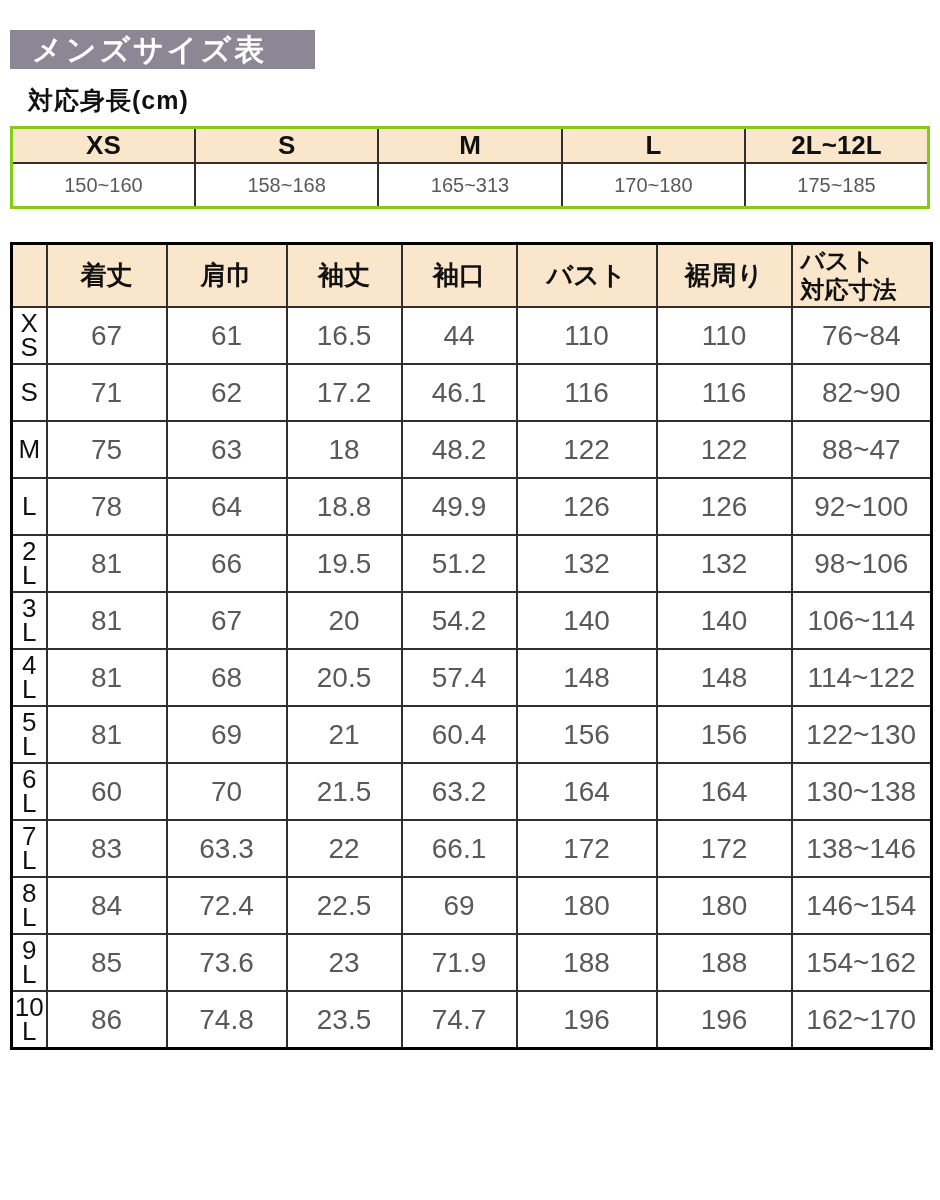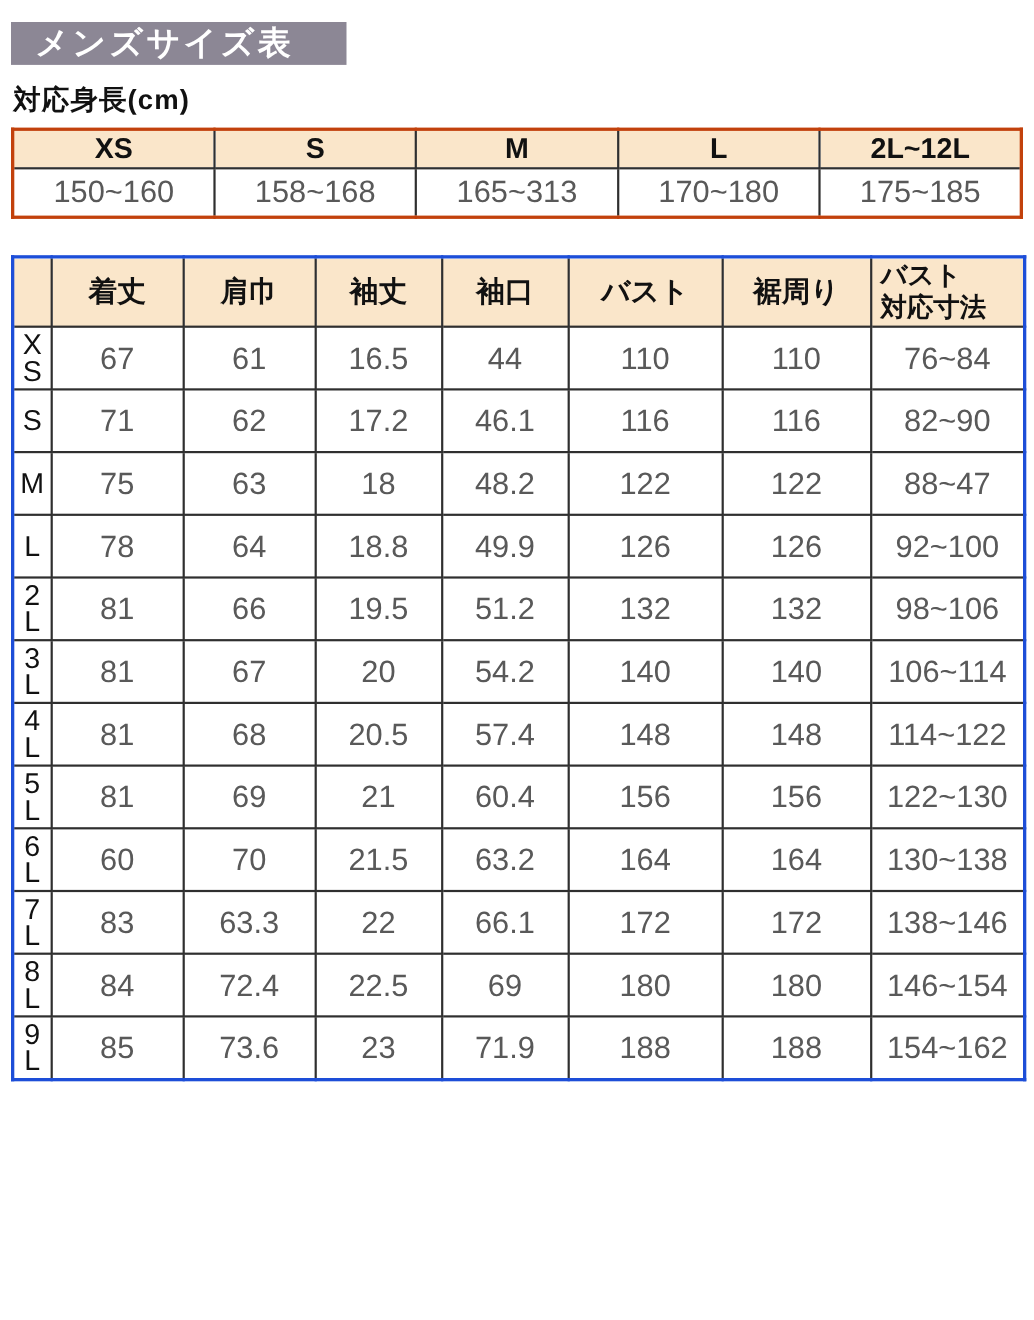--- a/index.html
+++ b/index.html
@@ -7,73 +7,73 @@
     padding: 0;
     background: #ffffff;
     font-family: "Liberation Sans", sans-serif;
   }
   body {
     width: 940px;
     height: 1200px;
     overflow: hidden;
   }
   .page {
-    padding: 20px 10px 0 10px;
+    padding: 30px 10px 0 10px;
     box-sizing: border-box;
     width: 940px;
   }
   .title-bar {
     width: 305px;
     height: 39px;
     line-height: 40px;
     background: #8c8795;
     color: #ffffff;
     font-weight: bold;
     font-size: 30px;
     letter-spacing: 3px;
     padding-left: 22px;
     box-sizing: border-box;
   }
   .subtitle {
-    margin: 15px 0 9px 2px;
+    margin: 15px 0 9px 18px;
     font-size: 25px;
     font-weight: bold;
     color: #111111;
     letter-spacing: 1px;
   }
   table {
     border-collapse: collapse;
     table-layout: fixed;
     width: 920px;
   }
   th, td {
     border: 2px solid #2f2f2f;
     text-align: center;
     padding: 0;
     overflow: hidden;
   }
   .height-table {
-    border: 3px solid #c2410c;
+    border: 3px solid #84cc16;
     margin-bottom: 33px;
   }
   .height-table th {
     background: #fae6ca;
     color: #111111;
     font-weight: bold;
     font-size: 26px;
     height: 33px;
   }
   .height-table td {
     color: #595959;
-    font-size: 28px;
+    font-size: 20px;
     height: 42px;
     background: #ffffff;
   }
   .size-table {
-    border: 3px solid #1d4ed8;
+    border: 3px solid #000000;
   }
   .size-table th {
     background: #fae6ca;
     color: #111111;
     font-weight: bold;
     font-size: 26px;
     height: 61px;
   }
   .size-table th.multiline {
     font-size: 24px;
@@ -274,16 +274,27 @@
           <td class="rowlabel">9
 L</td>
           <td>85</td>
           <td>73.6</td>
           <td>23</td>
           <td>71.9</td>
           <td>188</td>
           <td>188</td>
           <td>154~162</td>
         </tr>
+        <tr>
+          <td class="rowlabel">10
+L</td>
+          <td>86</td>
+          <td>74.8</td>
+          <td>23.5</td>
+          <td>74.7</td>
+          <td>196</td>
+          <td>196</td>
+          <td>162~170</td>
+        </tr>
       </tbody>
   </table>
 
 </div>
 
 </body></html>

